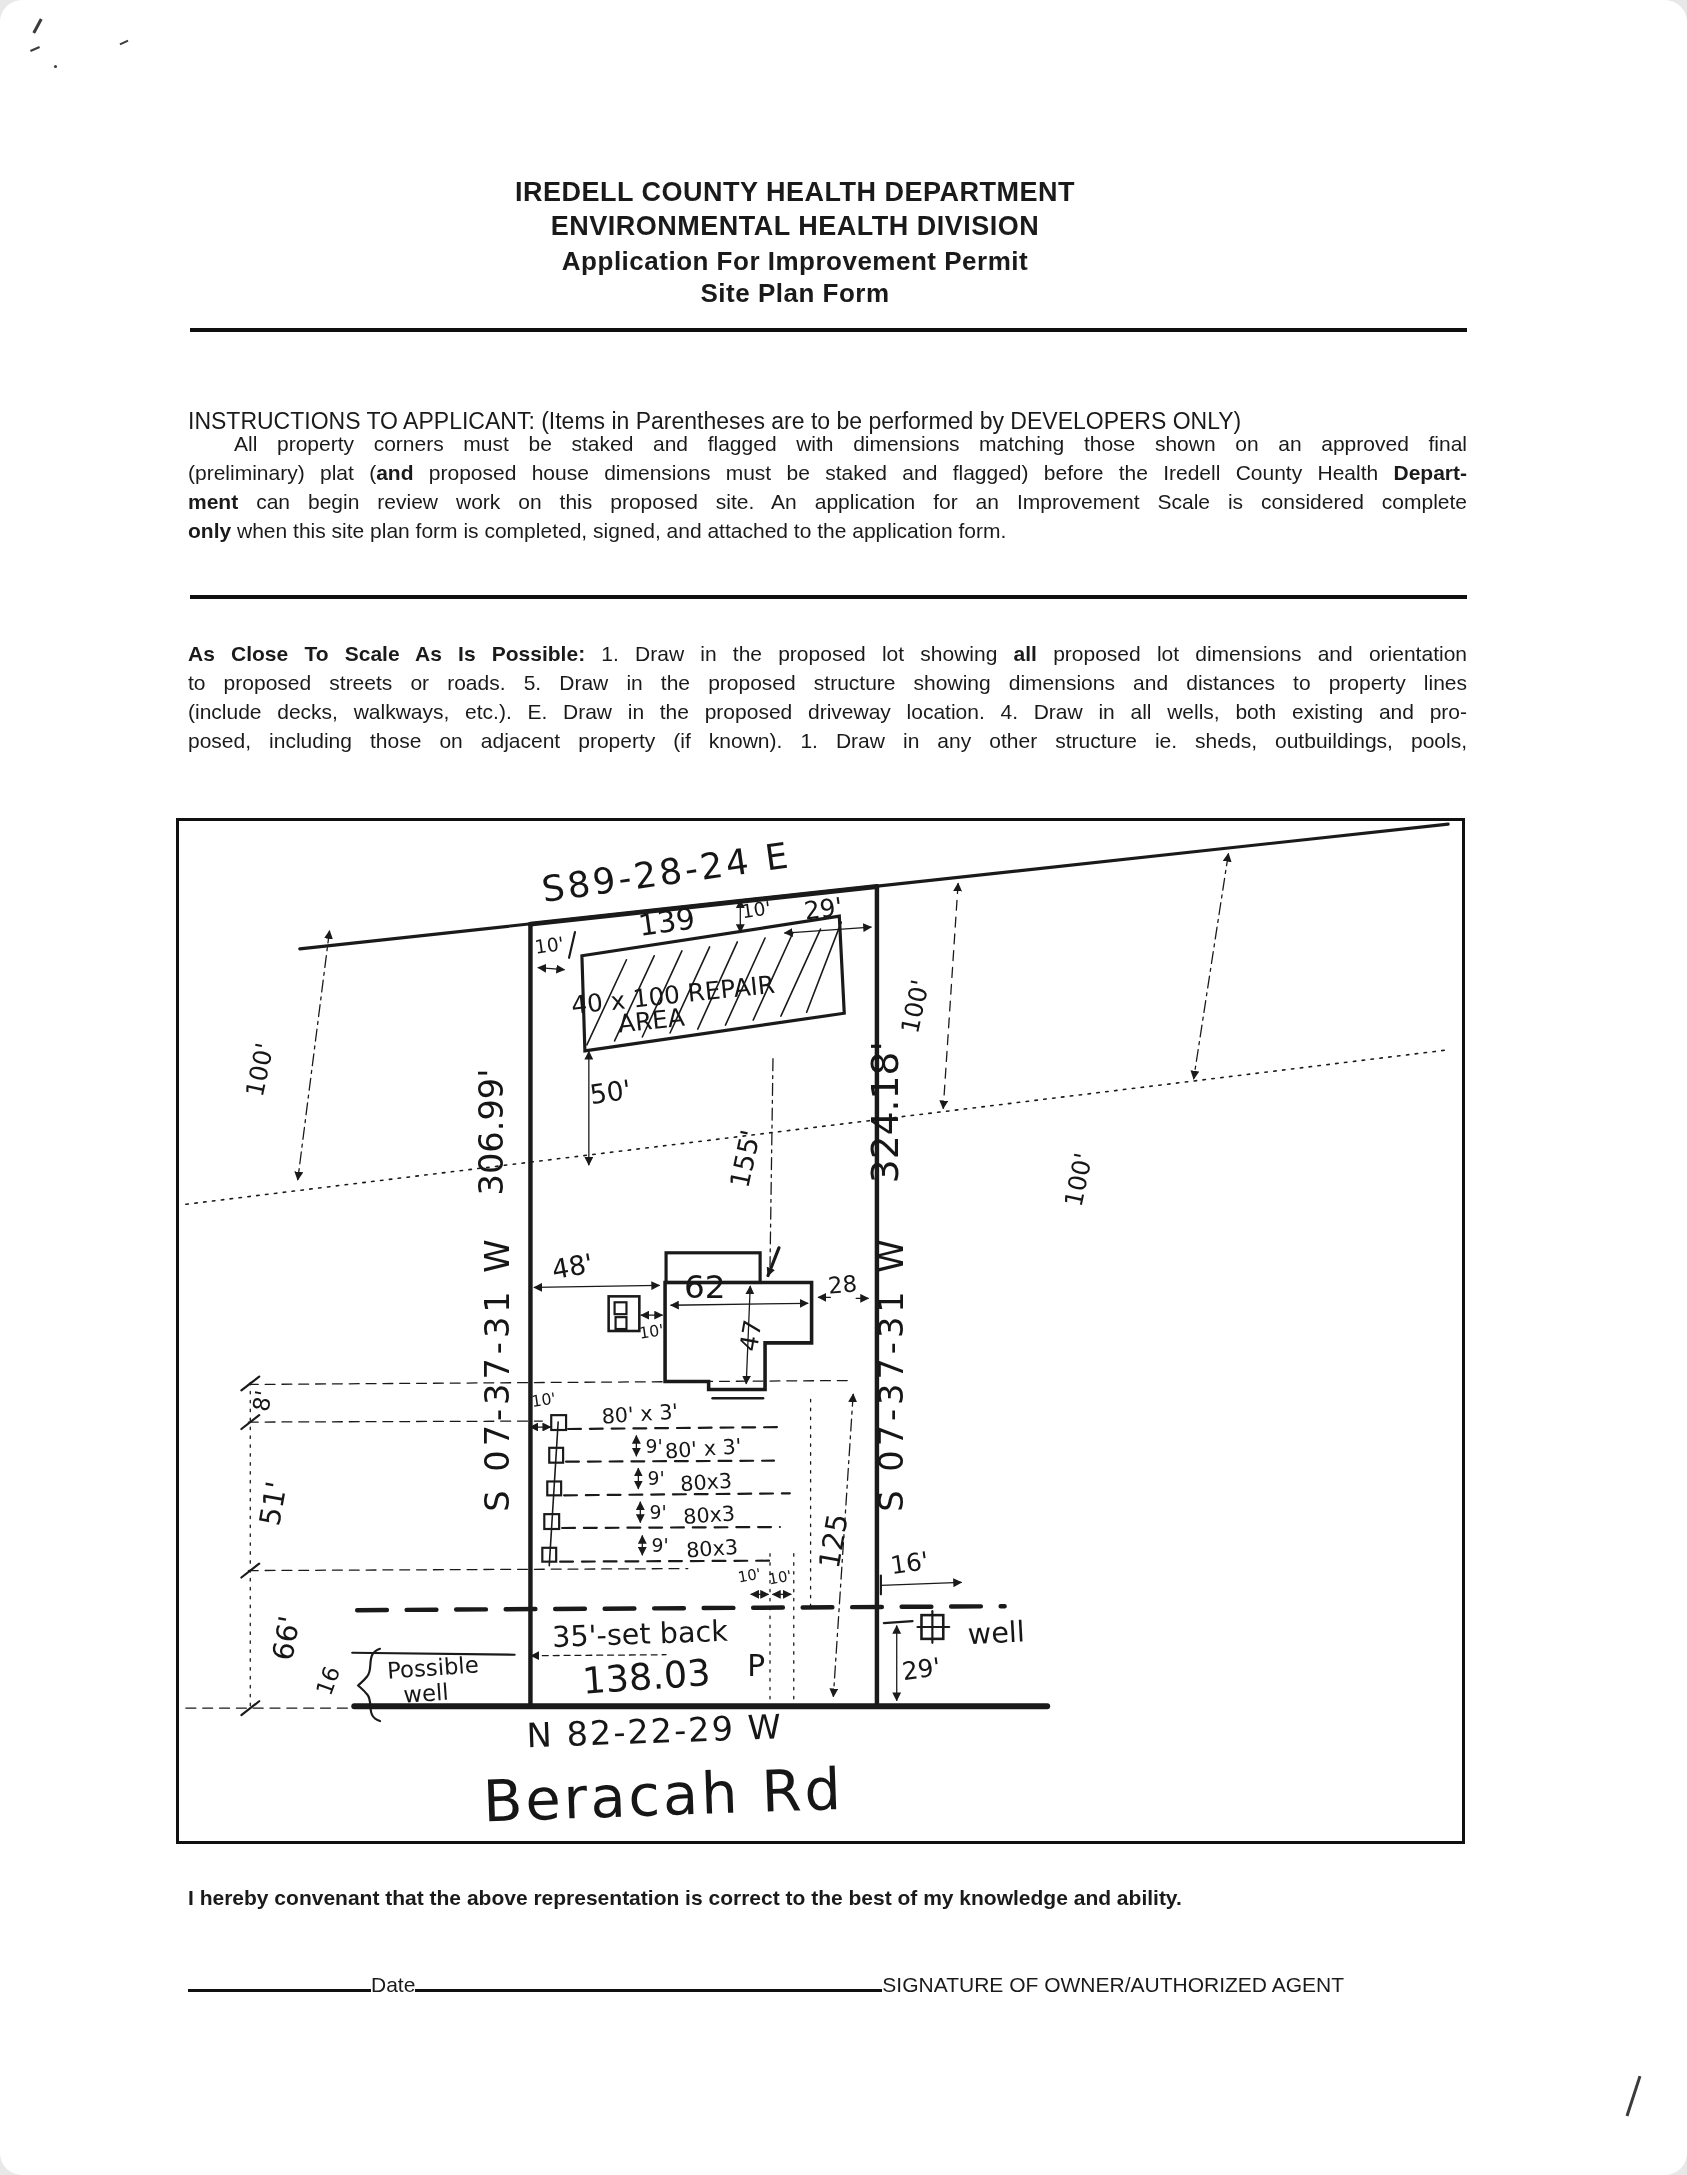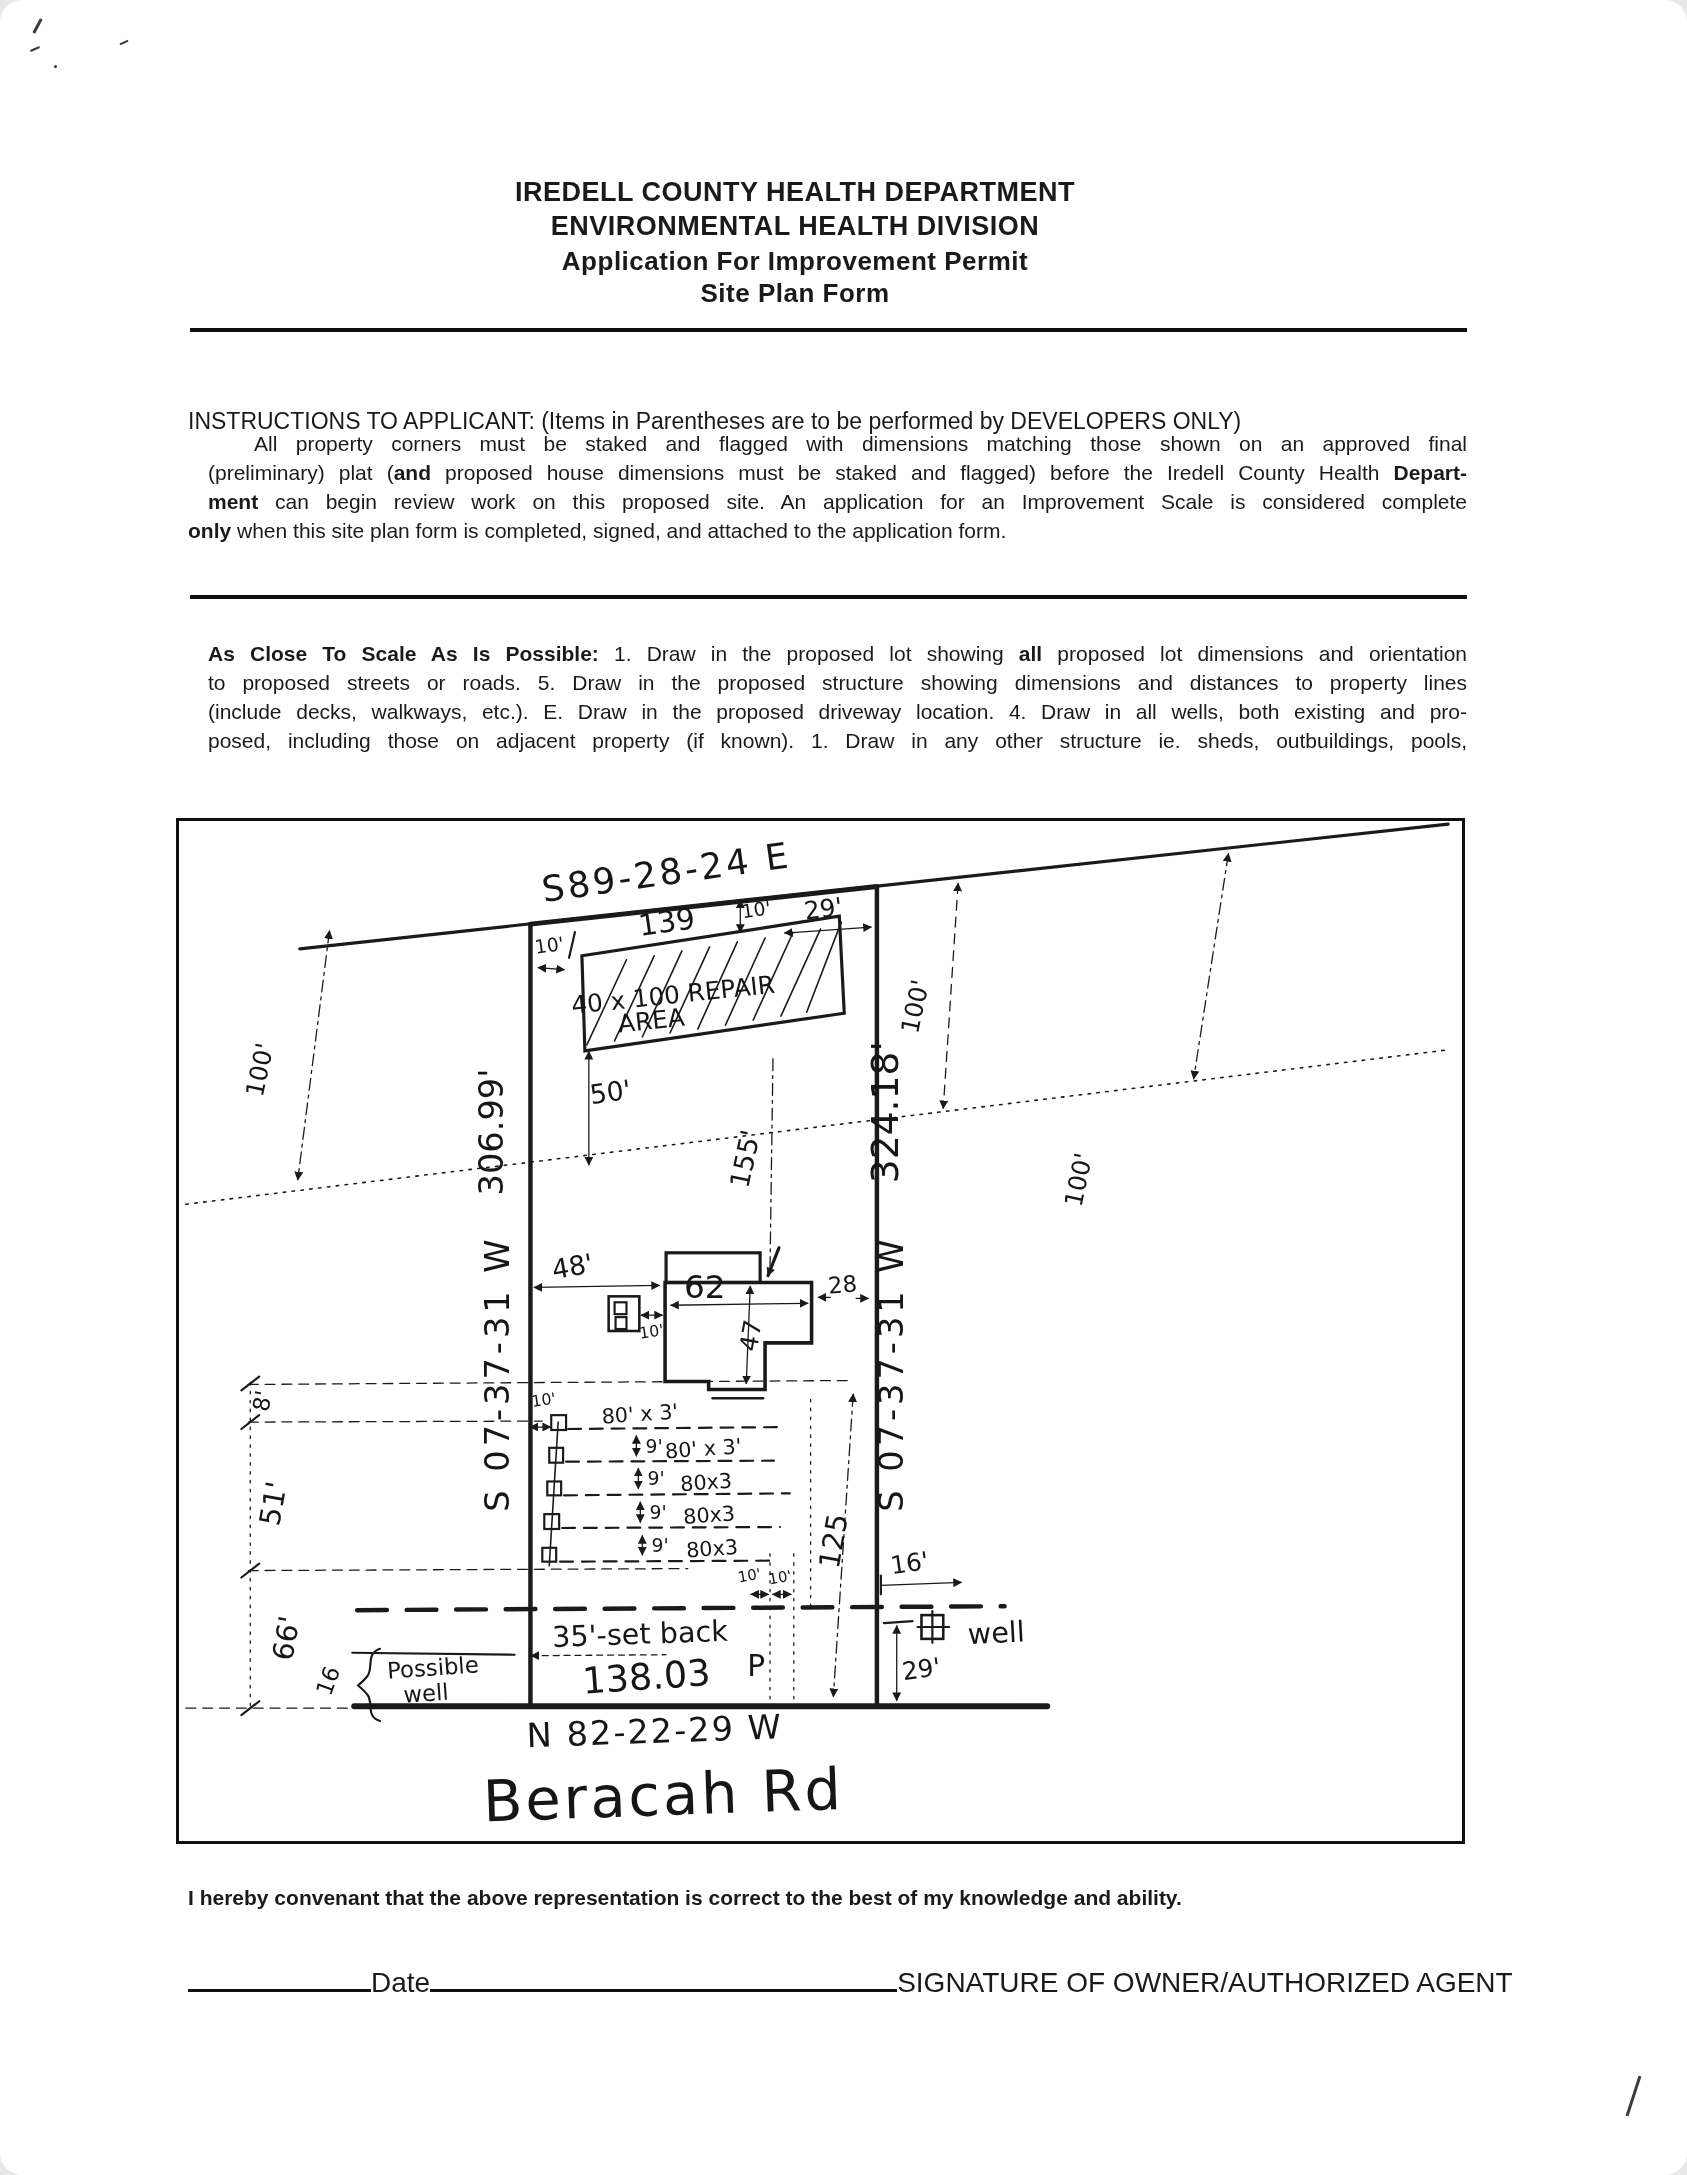--- a/index.html
+++ b/index.html
@@ -5,27 +5,27 @@
   html,body{margin:0;padding:0;background:#e8e8e8;}
   .page{position:relative;width:1687px;height:2175px;background:#ffffff;
         font-family:"Liberation Sans",sans-serif;color:#1a1a1a;overflow:hidden;border-radius:22px;}
   .abs{position:absolute;}
   .hdr{left:129px;width:1332px;text-align:center;font-weight:bold;letter-spacing:0.5px;}
   .hdr-lg{font-size:27px;line-height:33px;}
   .hdr-sm{font-size:26px;line-height:32px;}
   .rule{left:190px;width:1277px;height:4px;background:#0f0f0f;}
   .instr-h{left:188px;top:368px;font-size:23px;margin-top:40px;}
   .para{left:188px;width:1279px;font-size:21px;line-height:29px;}
-  .jline{text-align:justify;text-align-last:justify;margin-left:20px;}
+  .jline{text-align:justify;text-align-last:justify;}
   .lline{text-align:left;}
   .ind{text-indent:46px;}
   .b{font-weight:bold;}
   .plan{left:176px;top:818px;border:3px solid #101010;background:#fff;}
   .covenant{left:188px;top:1886px;font-size:21px;font-weight:bold;}
-  .sigrow{left:188px;top:1965px;font-size:28px;white-space:nowrap;}
+  .sigrow{left:188px;top:1965px;font-size:21px;white-space:nowrap;}
   .blank{display:inline-block;border-bottom:3px solid #111;height:24px;vertical-align:baseline;}
   .speck{position:absolute;background:#3b3b3b;}
   
   .ink{stroke:#1a1a1a;fill:none;stroke-linecap:round;}
   .w1{stroke-width:1.3px;} .w12{stroke-width:1.6px;} .w2{stroke-width:2.2px;}
   .w25{stroke-width:2.6px;} .w3{stroke-width:3.2px;} .w35{stroke-width:3.6px;}
   .w45{stroke-width:4.5px;} .w6{stroke-width:6px;}
   .dsh{stroke-dasharray:13 9;}
   .dot{stroke-dasharray:2.5 6.5;}
   .ddot{stroke-dasharray:12 5 3 5;}

